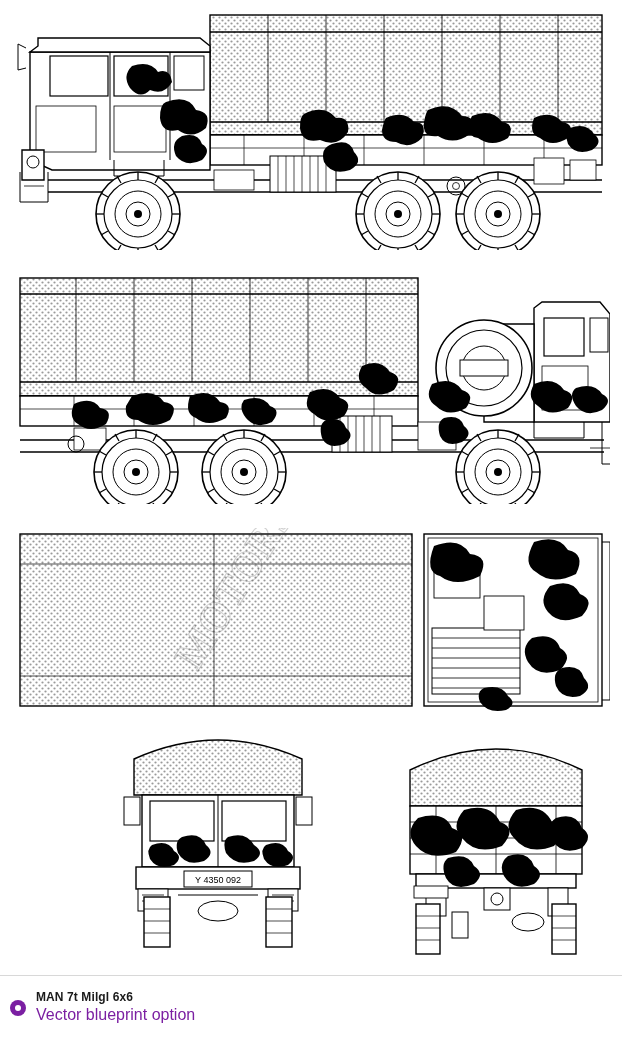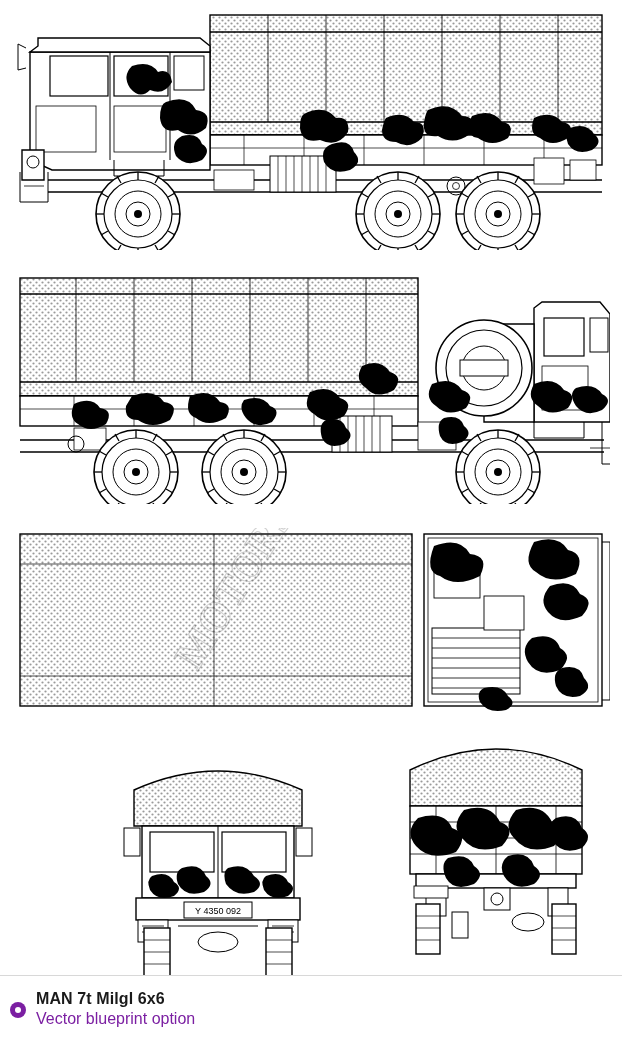--- a/index.html
+++ b/index.html
@@ -61,21 +61,21 @@
     position: absolute;
     left: 5px;
     top: 5px;
     width: 6px;
     height: 6px;
     border-radius: 50%;
     background: #ffffff;
   }
   .footer-text { display: flex; flex-direction: column; gap: 2px; }
   .footer-title {
-    font-size: 16px;
+    font-size: 12px;
     font-weight: bold;
     color: #1a1a1a;
     letter-spacing: 0.1px;
   }
   .footer-sub {
     font-size: 16px;
     color: #7b1fa2;
   }
 </style>
 </head>
@@ -431,21 +431,21 @@
           <path d="M548 140 q18 -4 22 10 q10 10 -4 18 q-18 4 -24 -10 q-4 -14 6 -18 Z"></path>
           <path d="M470 160 q18 -4 24 8 q10 8 -2 14 q-18 4 -26 -8 q-4 -10 4 -14 Z"></path>
         </g>
 
         <g transform="rotate(-58 210 90)" opacity="0.22">
           <text x="150" y="96" font-family="Liberation Serif, serif" font-size="42" font-weight="bold" fill="none" stroke="#333" stroke-width="1.2">MOTORJ</text>
         </g>
       </svg>
     </div>
 
-    <div class="view" style="left:118px; top:750px;">
+    <div class="view" style="left:118px; top:719px;">
       <svg width="200" height="236" viewBox="0 0 200 236">
         <g fill="none" stroke="#000" stroke-width="1.4">
 
           <path d="M16 76 L16 40 Q100 2 184 40 L184 76 Z" fill="url(#hatchA)" stroke="#000"></path>
 
           <path d="M24 76 L24 148 L176 148 L176 76 Z" fill="#fff" stroke="#000"></path>
           <rect x="32" y="82" width="64" height="40" fill="#fff" stroke="#000" stroke-width="1.2"></rect>
           <rect x="104" y="82" width="64" height="40" fill="#fff" stroke="#000" stroke-width="1.2"></rect>
           <line x1="100" y1="76" x2="100" y2="148" stroke-width="1"></line>
 

